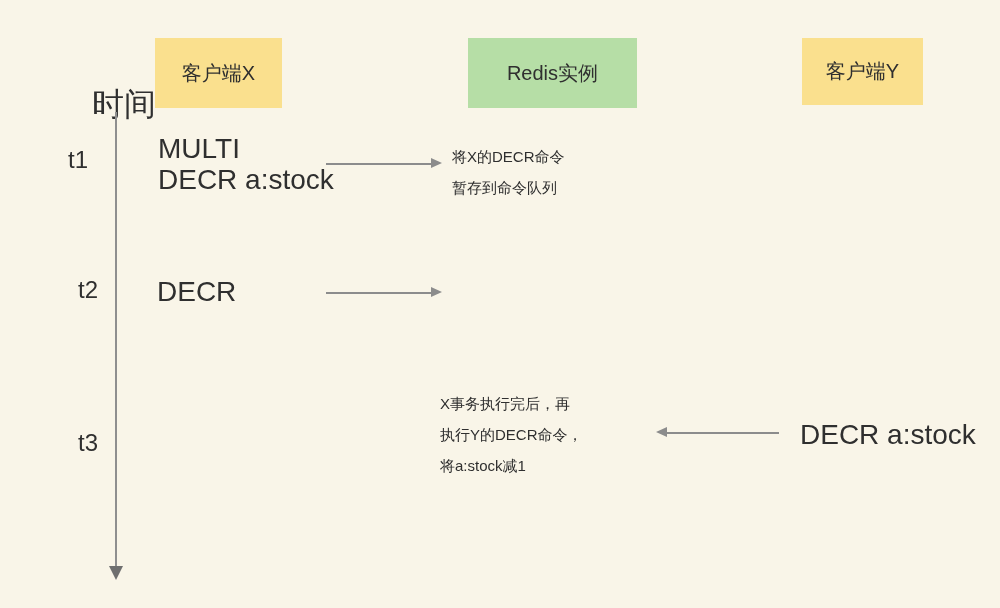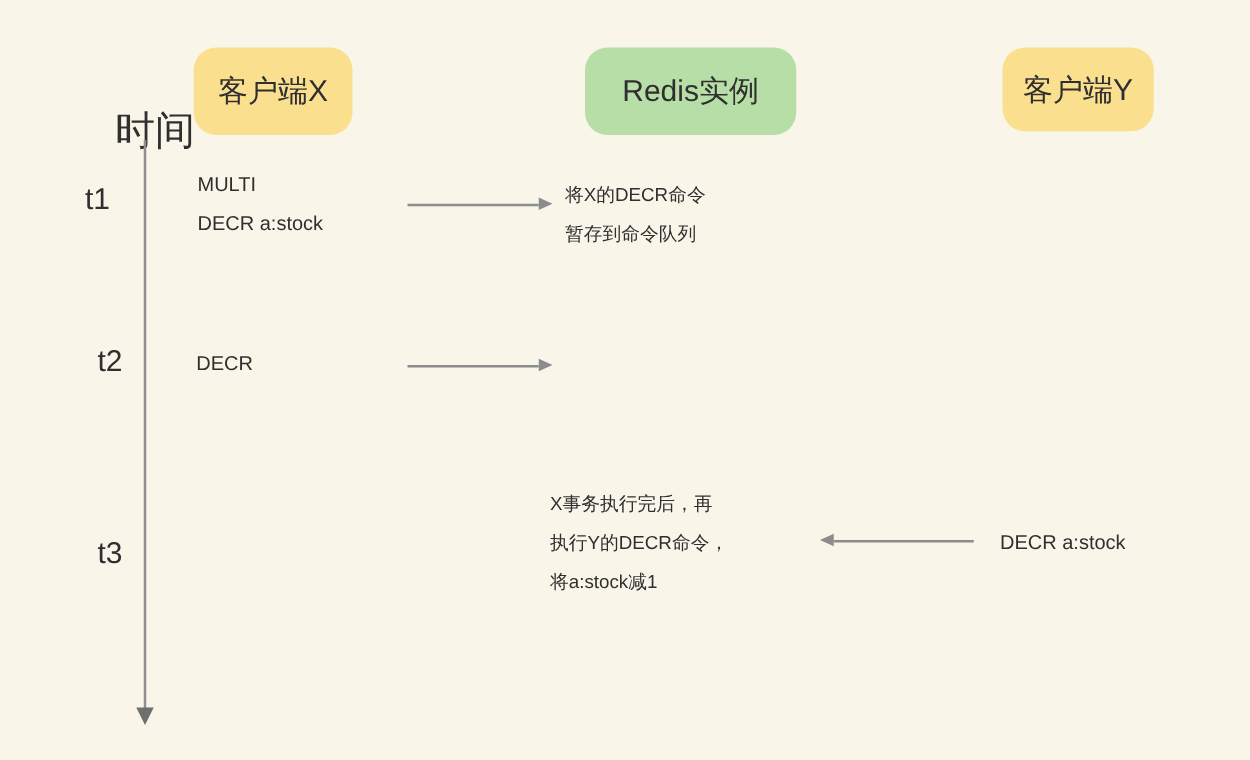--- a/index.html
+++ b/index.html
@@ -41,35 +41,34 @@
   }
   .tick-t1 { left: 68px; top: 146px; }
   .tick-t2 { left: 78px; top: 276px; }
   .tick-t3 { left: 78px; top: 429px; }
 
   
   .actor-box {
     display: flex;
     align-items: center;
     justify-content: center;
-    font-size: 24px;
+    font-size: 20px;
     white-space: nowrap;
-    border-radius: 18px;
   }
   .actor-client-x { left: 155px; top: 38px; width: 127px; height: 70px; background: #FAE08E; }
   .actor-redis    { left: 468px; top: 38px; width: 169px; height: 70px; background: #B6DEA6; }
   .actor-client-y { left: 802px; top: 38px; width: 121px; height: 67px; background: #FAE08E; }
 
   
   .event-text {
     font-size: 15px;
     line-height: 31px;
     white-space: pre-line;
   }
-  .latin { font-size: 16px; }
+  .latin { font-size: 28px; }
   .t1-client-x { left: 158px; top: 133px; }
   .t1-redis    { left: 452px; top: 141px; }
   .t2-client-x { left: 157px; top: 276px; }
   .t2-redis    { left: 452px; top: 258px; }
   .t3-redis    { left: 440px; top: 388px; }
   .t3-client-y { left: 800px; top: 419px; white-space: nowrap; }
 
   
   .arrow {
     height: 1.5px;

